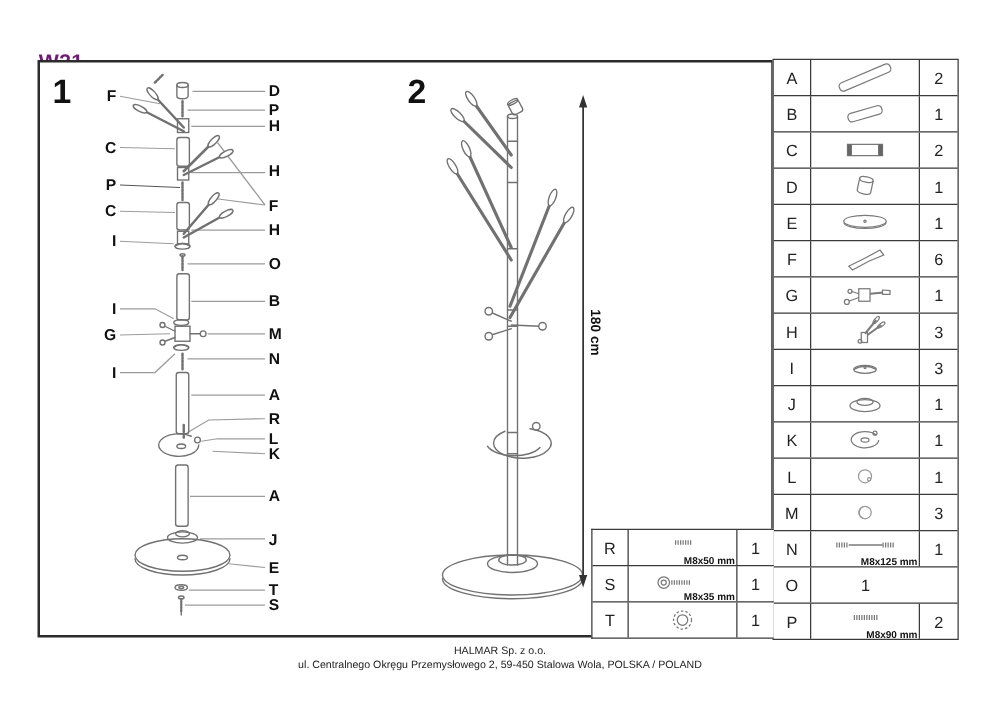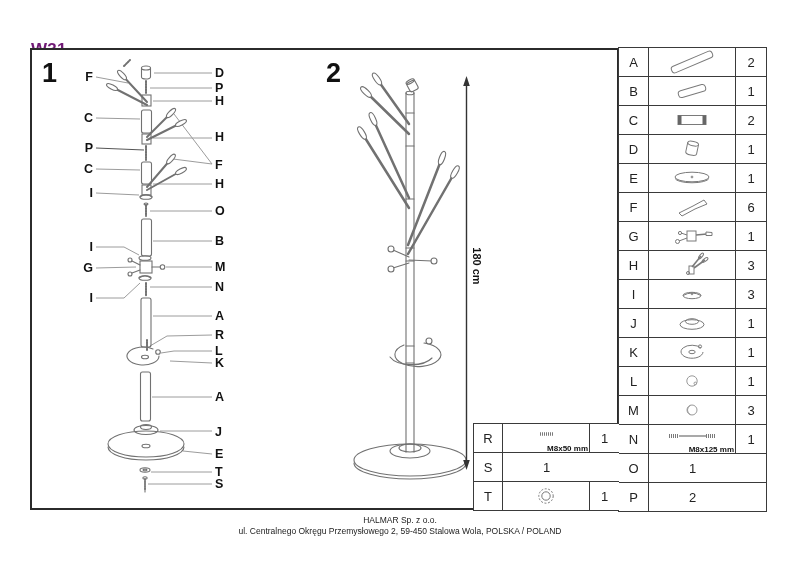--- a/index.html
+++ b/index.html
@@ -419,39 +419,57 @@
       <span class="sizelabel">M8x125 mm</span>
     </div>
     <div class="cell">1</div>
   </div>
   <div class="prow">
     <div class="cell b">O</div>
     <div class="cell">1</div>
   </div>
   <div class="prow">
     <div class="cell b">P</div>
+    <div class="cell b">
+      <svg width="84" height="27" viewBox="0 0 84 27">
+          <g class="ic">
+            <path d="M33,10 H52" stroke-width="4" stroke-dasharray="1,1"></path>
+          </g>
+        </svg>
+      <span class="sizelabel">M8x90 mm</span>
+    </div>
     <div class="cell">2</div>
   </div>
 </div>
 
 <div class="htable">
   <div class="hrow">
     <div class="cell b">R</div>
     <div class="cell b">
       <svg width="84" height="27" viewBox="0 0 84 27">
           <g class="ic">
             <path d="M36,9 H49" stroke-width="3.5" stroke-dasharray="1,1"></path>
           </g>
         </svg>
       <span class="sizelabel">M8x50 mm</span>
     </div>
     <div class="cell">1</div>
   </div>
   <div class="hrow">
     <div class="cell b">S</div>
+    <div class="cell b">
+      <svg width="84" height="27" viewBox="0 0 84 27">
+          <g class="ic">
+            <circle cx="27" cy="12" r="4.6"></circle>
+            <circle cx="27" cy="12" r="2"></circle>
+            <path d="M33,12 H48" stroke-width="3.5" stroke-dasharray="1,1"></path>
+          </g>
+        </svg>
+      <span class="sizelabel">M8x35 mm</span>
+    </div>
     <div class="cell">1</div>
   </div>
   <div class="hrow">
     <div class="cell b">T</div>
     <div class="cell b">
       <svg width="84" height="27" viewBox="0 0 84 27">
           <g class="ic">
             <circle cx="42" cy="13" r="7.2" stroke-dasharray="2,1.6"></circle>
             <circle cx="42" cy="13" r="4.2"></circle>
           </g>

